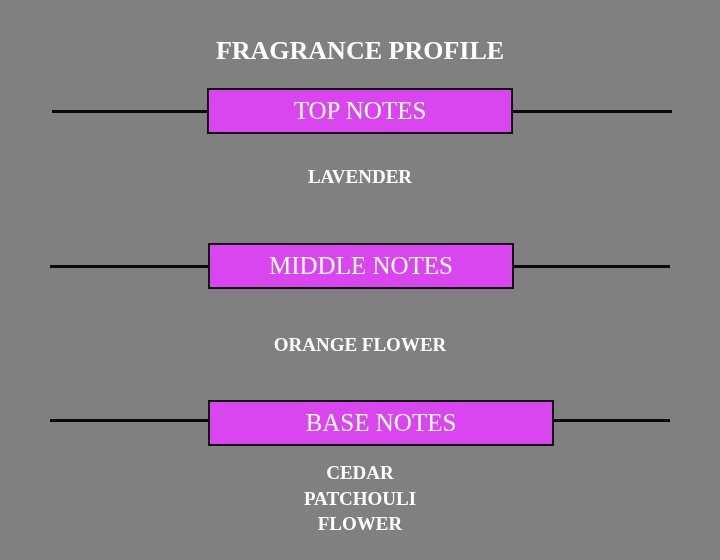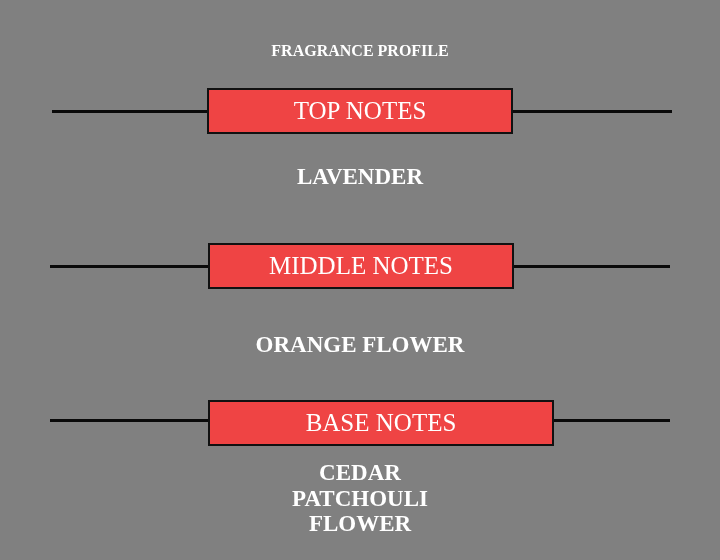--- a/index.html
+++ b/index.html
@@ -1,23 +1,23 @@
 <!DOCTYPE html>
 <html><head>
 <meta charset="utf-8">
 <style>
   html, body { margin:0; padding:0; }
   body { width:720px; height:560px; background:#808080; position:relative; overflow:hidden;
     font-family:"Liberation Serif","DejaVu Serif",serif; color:#fff; }
   .title { position:absolute; left:0; width:720px; top:38px; text-align:center;
-    font-size:16px; font-weight:bold; letter-spacing:0; line-height:26px; }
+    font-size:26px; font-weight:bold; letter-spacing:0; line-height:26px; }
   .line { position:absolute; height:3px; background:#0a0a0a; }
-  .box { position:absolute; background:#ef4444; border:2px solid #111; box-sizing:border-box;
+  .box { position:absolute; background:#d946ef; border:2px solid #111; box-sizing:border-box;
     display:flex; align-items:center; justify-content:center; font-size:25px; }
-  .notes { position:absolute; left:0; width:720px; text-align:center; font-size:23px;
+  .notes { position:absolute; left:0; width:720px; text-align:center; font-size:19px;
     font-weight:bold; line-height:25.5px; }
   .notes div { }
 </style>
 </head>
 <body>
 
 <div class="title">FRAGRANCE PROFILE</div>
 
 <div class="line" style="left:52px; width:620px; top:110px;"></div>
 <div class="box" style="left:207px; width:306px; top:88px; height:46px;">

